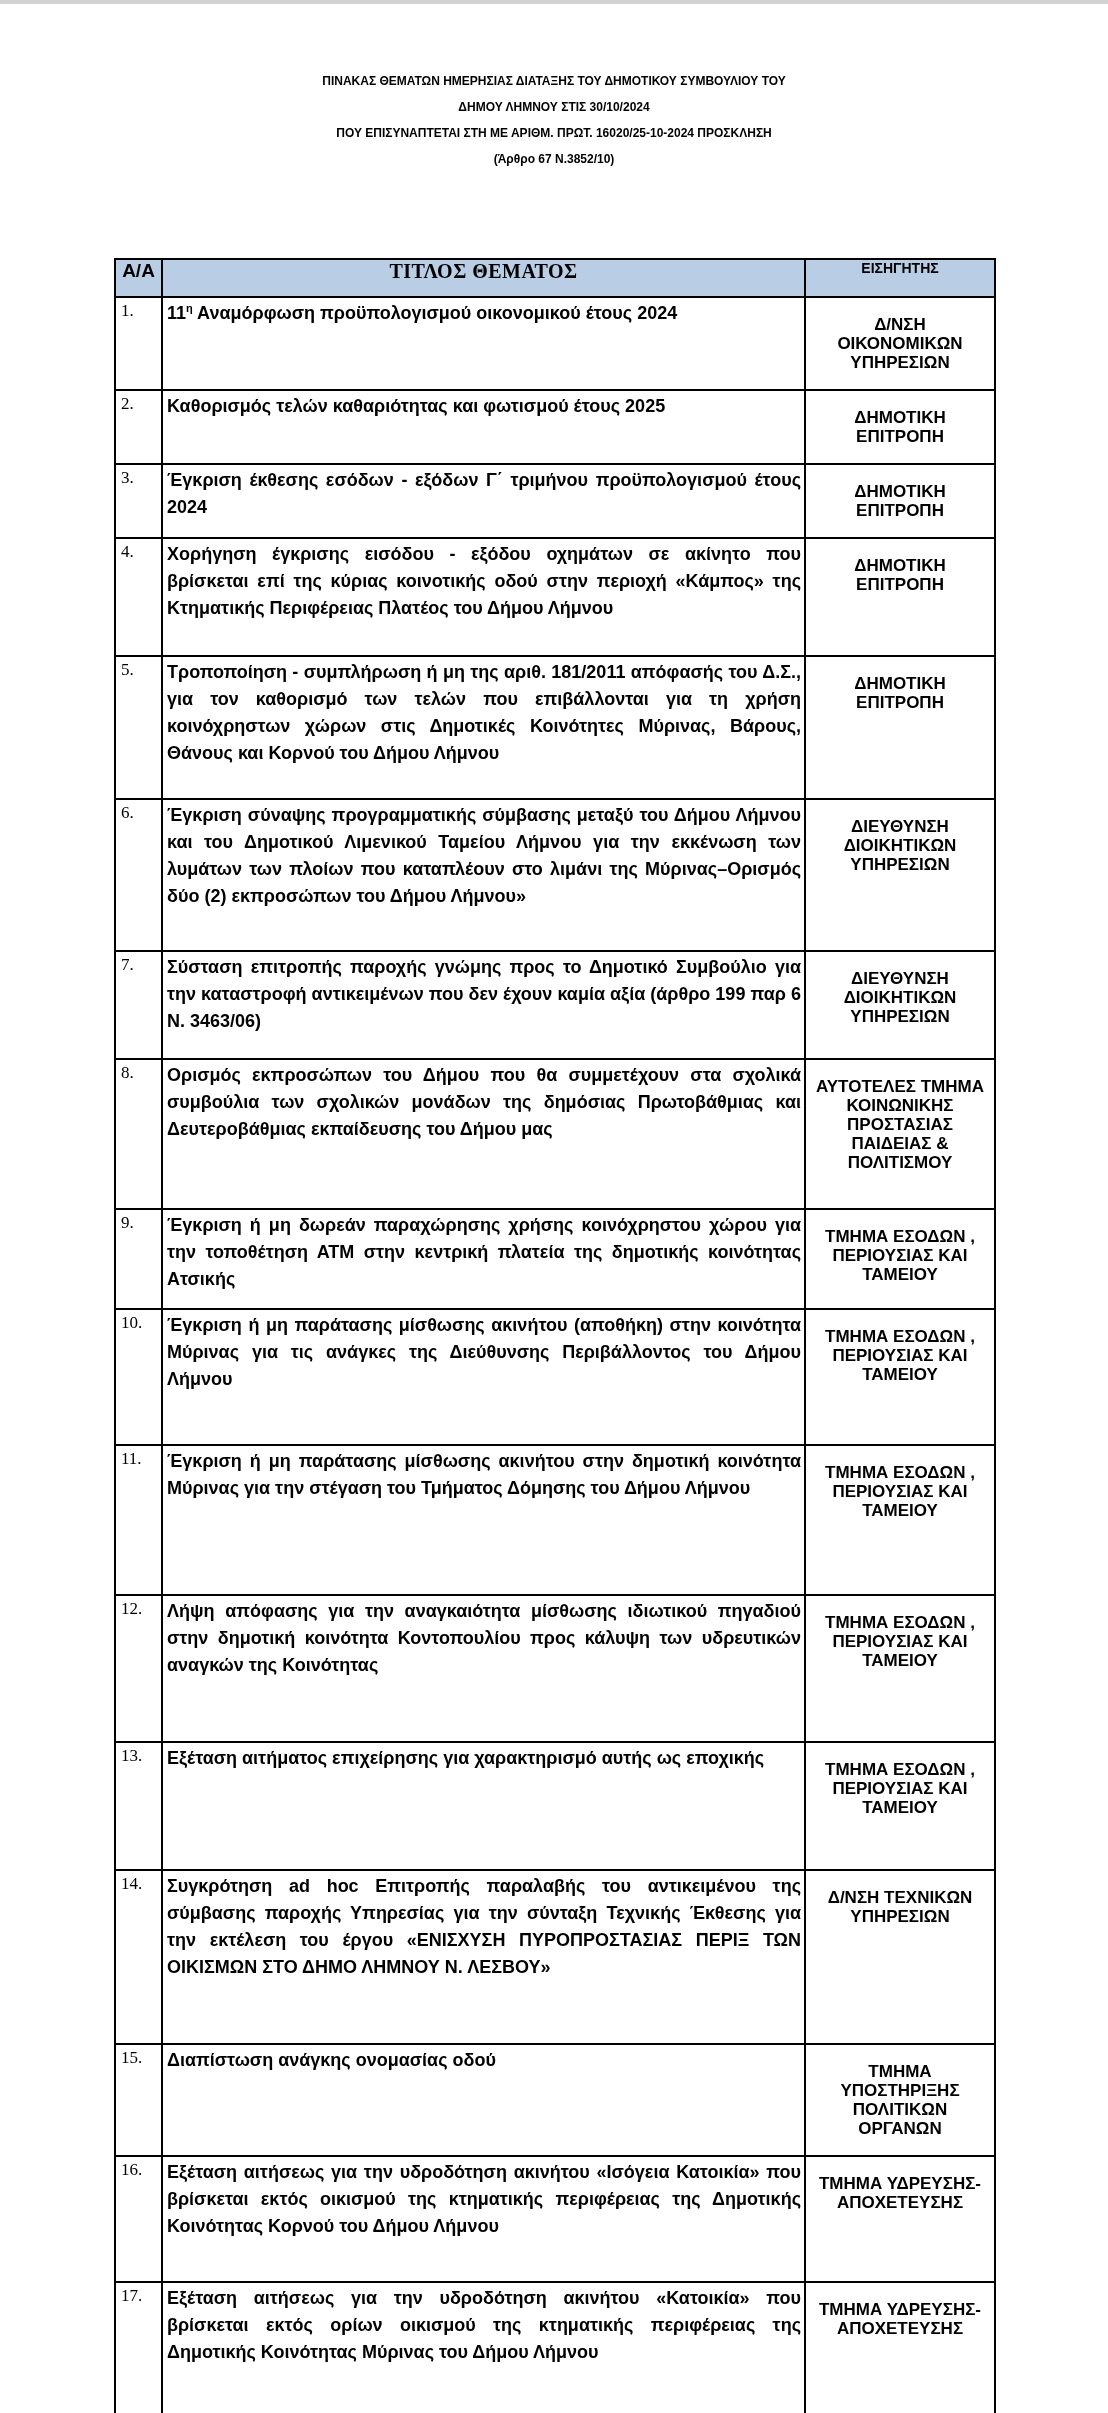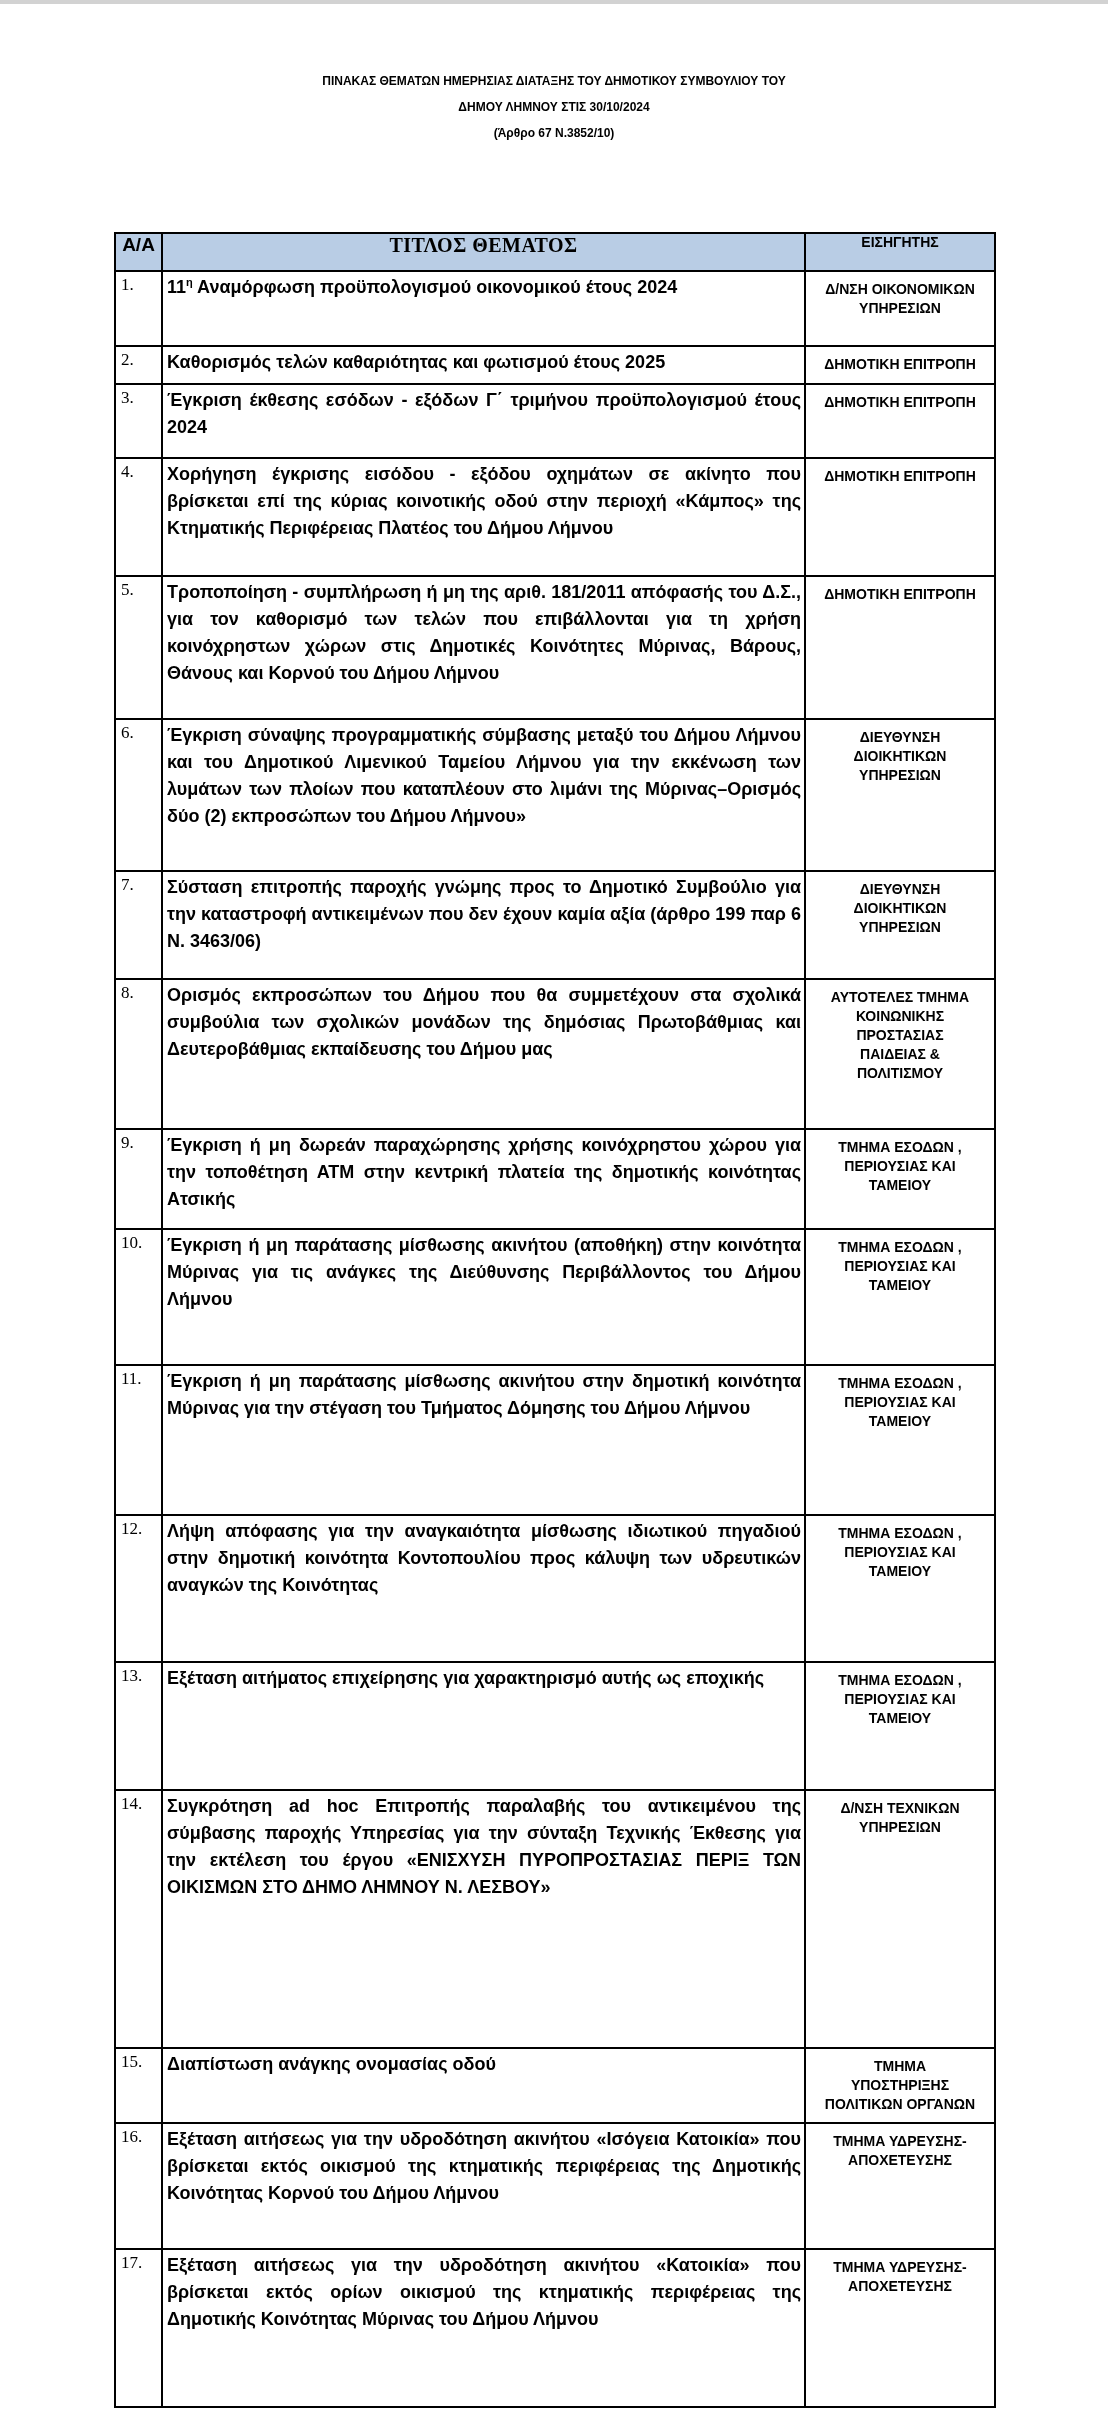--- a/index.html
+++ b/index.html
@@ -59,55 +59,56 @@
     font-weight:bold;
     font-size:18px;
     line-height:27px;
     text-align:justify;
     padding:2px 3px 4px 4px;
     margin-top:19px;
   }
   td.title-cell sup{font-size:11px;line-height:0;}
   td.advisor-cell{
     font-weight:bold;
-    font-size:14px;
+    font-size:17px;
     line-height:19px;
     text-align:center;
     white-space:pre-line;
-    padding:8px 4px;
+    padding:17px 4px;
   }
   
   tbody tr:nth-child(1){height:75px;}
   tbody tr:nth-child(2){height:38px;}
   tbody tr:nth-child(3){height:74px;}
   tbody tr:nth-child(4){height:118px;}
   tbody tr:nth-child(5){height:143px;}
   tbody tr:nth-child(6){height:152px;}
   tbody tr:nth-child(7){height:108px;}
   tbody tr:nth-child(8){height:150px;}
   tbody tr:nth-child(9){height:100px;}
   tbody tr:nth-child(10){height:136px;}
   tbody tr:nth-child(11){height:150px;}
   tbody tr:nth-child(12){height:147px;}
   tbody tr:nth-child(13){height:128px;}
-  tbody tr:nth-child(14){height:258px;}
+  tbody tr:nth-child(14){height:174px;}
   tbody tr:nth-child(15){height:70px;}
   tbody tr:nth-child(16){height:126px;}
   tbody tr:nth-child(17){height:158px;}
   tbody tr:nth-child(18){height:182px;}
   tbody tr:nth-child(19){height:160px;} 
 </style>
 </head>
 <body>
 
 <div class="top-strip"></div>
 
 <div class="doc-header">
   <div class="hline">ΠΙΝΑΚΑΣ ΘΕΜΑΤΩΝ ΗΜΕΡΗΣΙΑΣ ΔΙΑΤΑΞΗΣ ΤΟΥ ΔΗΜΟΤΙΚΟΥ ΣΥΜΒΟΥΛΙΟΥ ΤΟΥ</div>
   <div class="hline">ΔΗΜΟΥ ΛΗΜΝΟΥ ΣΤΙΣ  30/10/2024</div>
+  <div class="hline">ΠΟΥ ΕΠΙΣΥΝΑΠΤΕΤΑΙ ΣΤΗ ΜΕ ΑΡΙΘΜ. ΠΡΩΤ. 16020/25-10-2024   ΠΡΟΣΚΛΗΣΗ</div>
   <div class="hline">(Άρθρο 67  Ν.3852/10)</div>
 </div>
 
 <table class="agenda">
   <colgroup>
     <col class="c-num">
       <col class="c-title">
       <col class="c-advisor">
   </colgroup>
   <thead>

